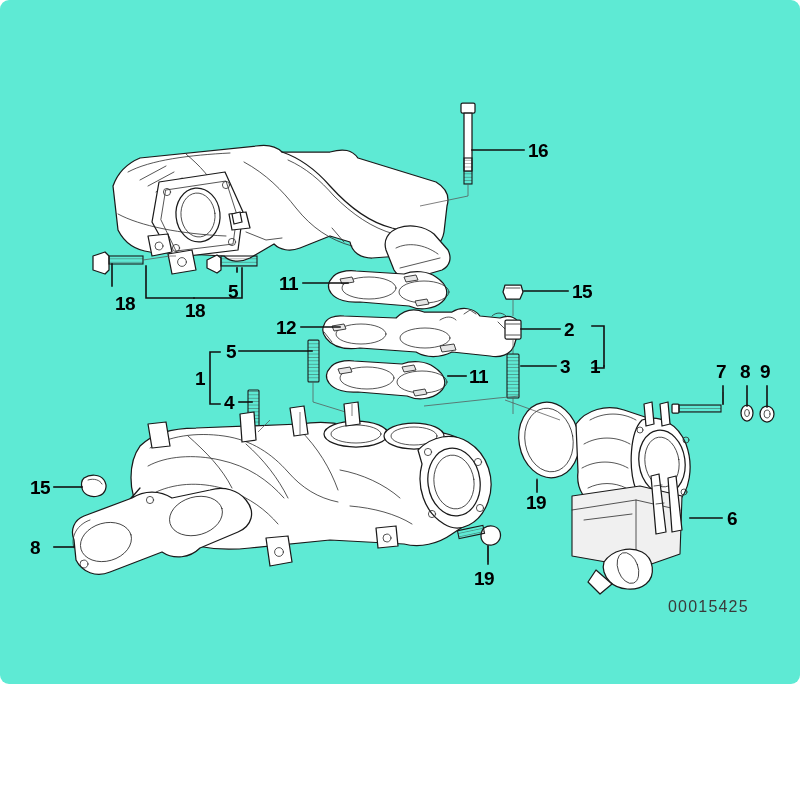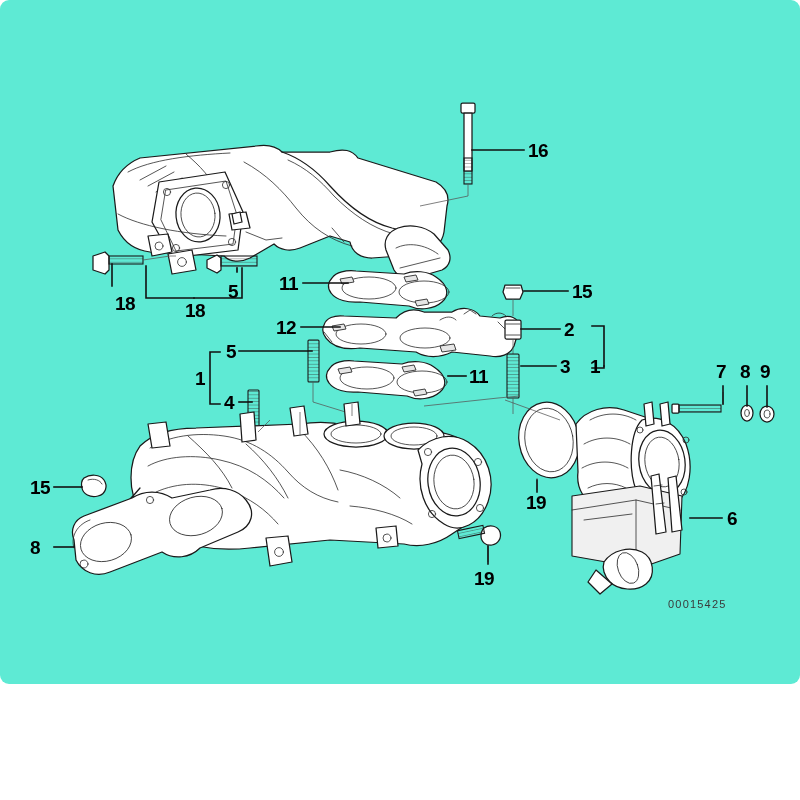--- a/index.html
+++ b/index.html
@@ -20,21 +20,21 @@
     line-height:1;
     white-space:nowrap;
     letter-spacing:-0.5px;
   }
 
   
   #drawing-id{
     position:absolute;
     left:668px;top:598px;
     font-family:"Liberation Sans",sans-serif;
-    font-size:11px;
+    font-size:16px;
     letter-spacing:1.2px;
     color:#3a3a3a;
   }
 
   
   #footer{
     position:absolute;left:0;top:700px;width:800px;height:100px;background:#fff;
   }
 </style>
 </head>

